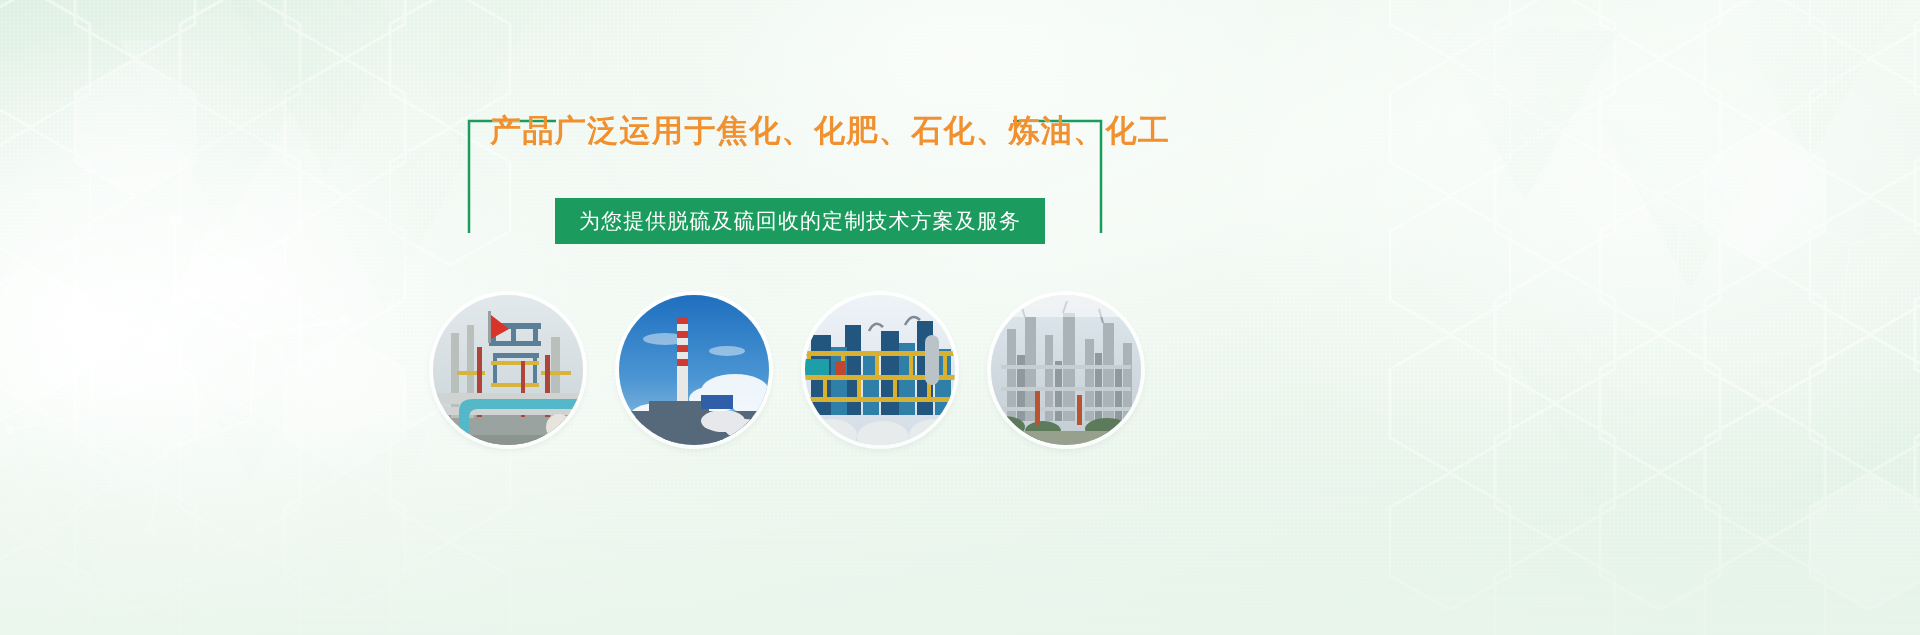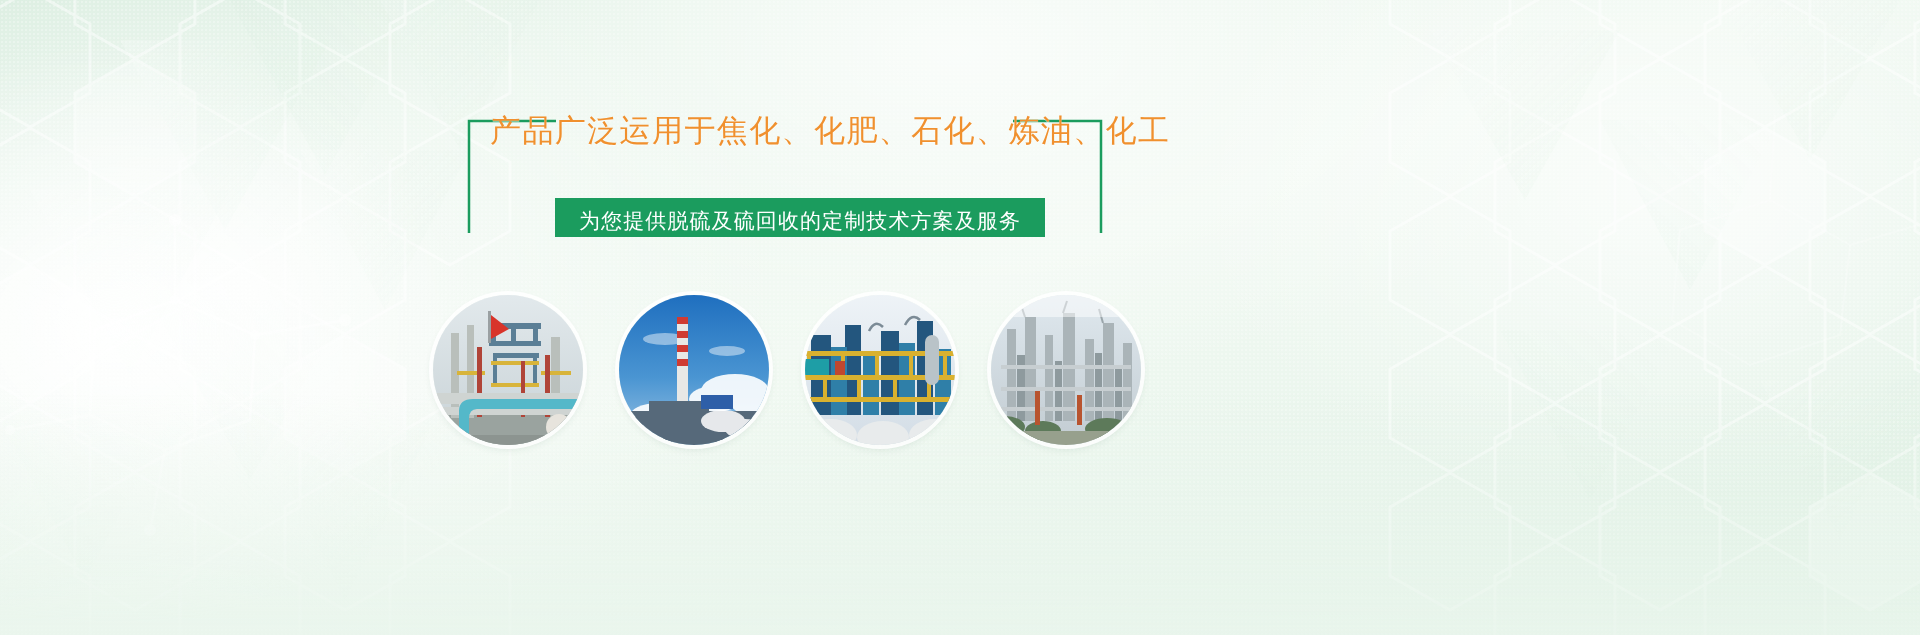--- a/index.html
+++ b/index.html
@@ -57,38 +57,38 @@
     width:650px; height:122px;
     pointer-events:none;
   }
 
   .headline {
     position:relative;
     text-align:center;
     width:650px;
     color:#f0902e;
     font-size:31px;
-    font-weight:normal;
+    font-weight:bold;
     line-height:37px;
     letter-spacing:1.4px;
     white-space:nowrap;
     text-shadow:0 1px 0 rgba(255,255,255,.55);
   }
   .headline .line { display:block; }
   .headline .line1 { padding-left:30px; }
 
   .subbar {
     position:absolute;
     left:555px; top:198px;
     background:#1b9c5e;
     color:#ffffff;
     font-size:21px;
     line-height:21px;
     letter-spacing:1.1px;
-    padding:12px 24px 6px 24px;
+    padding:12px 24px 13px 24px;
     white-space:nowrap;
   }
 
   
   .photos {
     position:absolute;
     left:0; top:295px;
     width:1920px;
     height:150px;
   }

